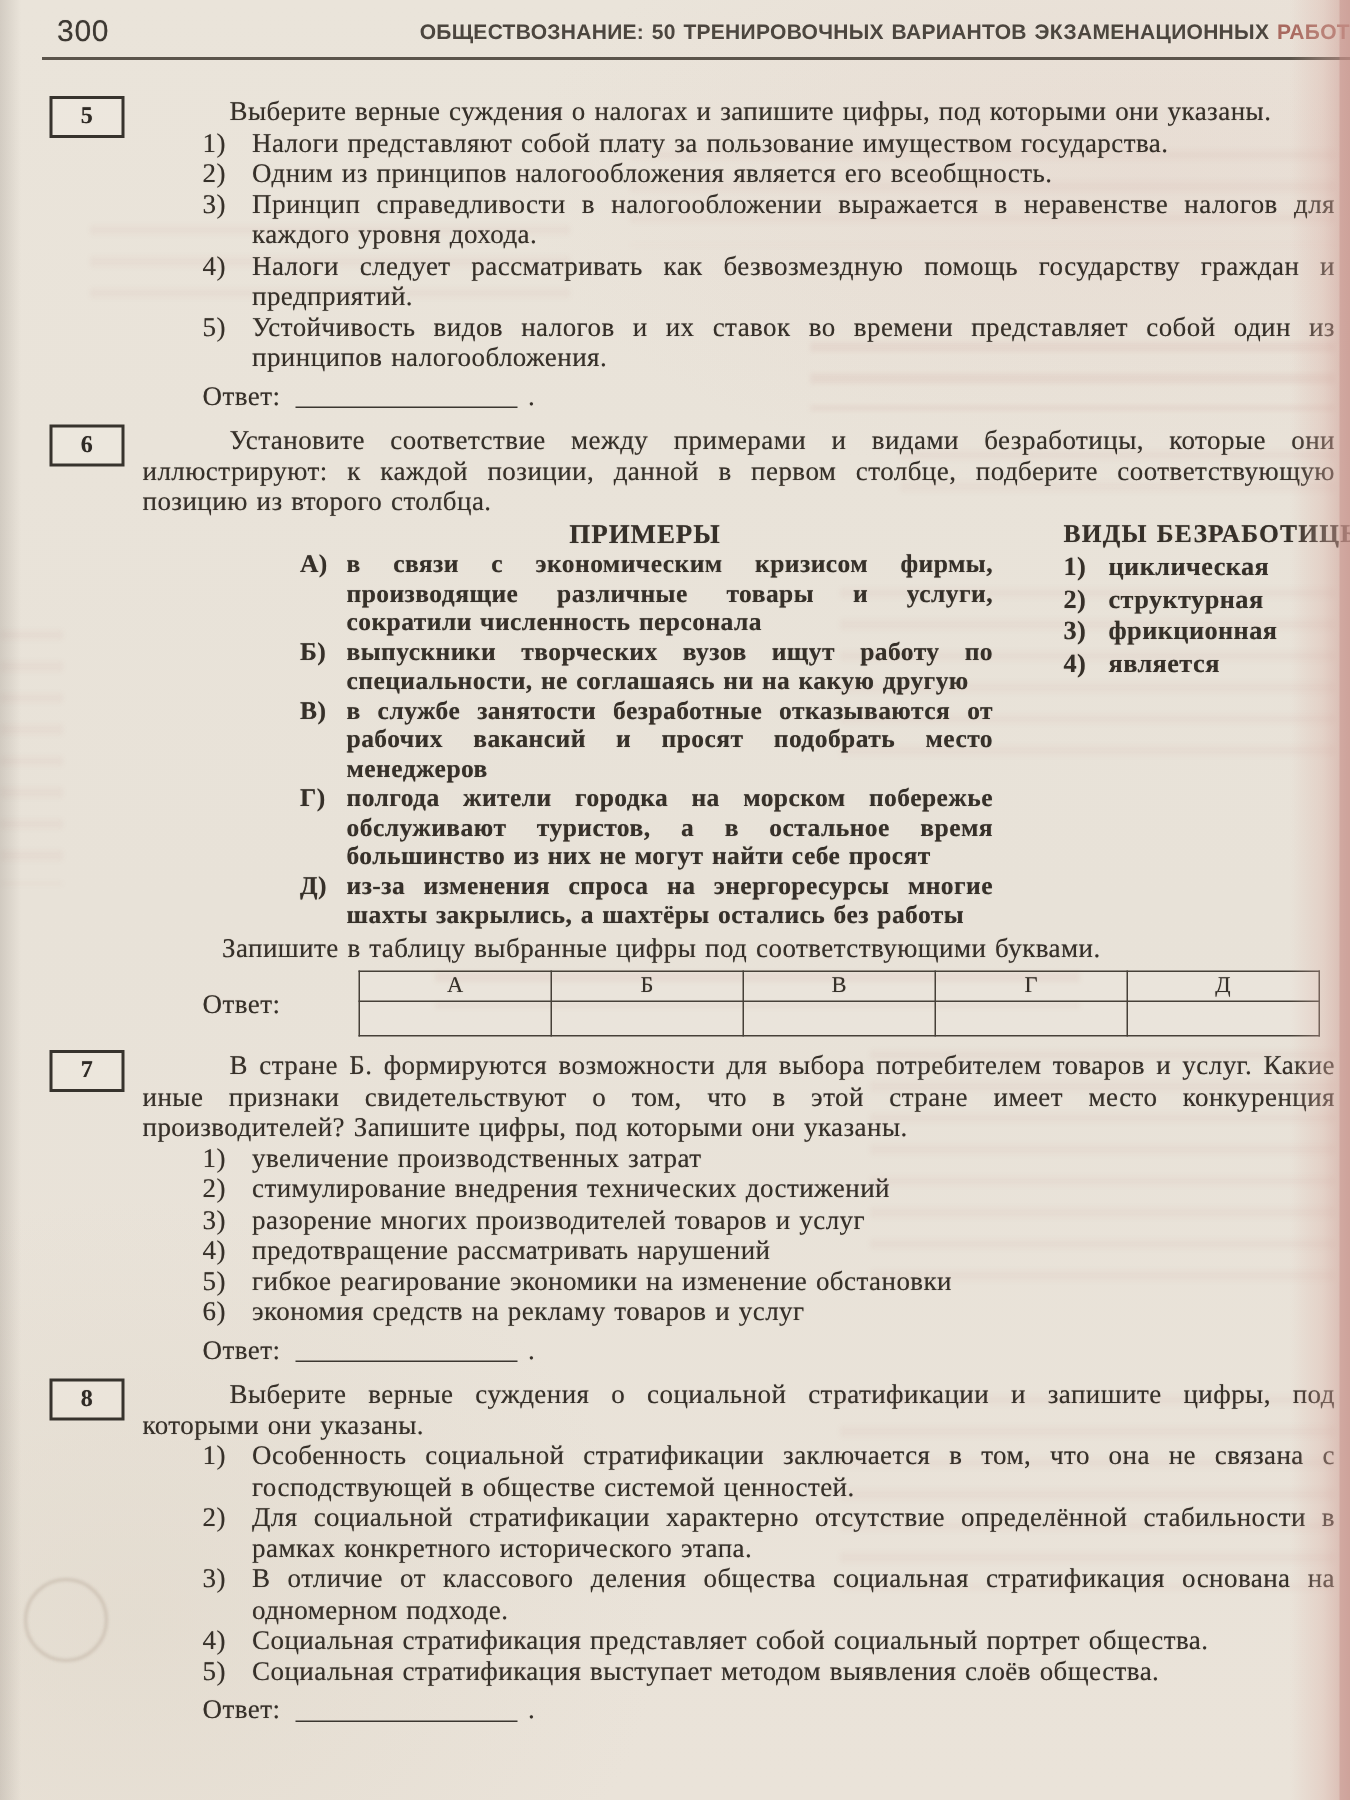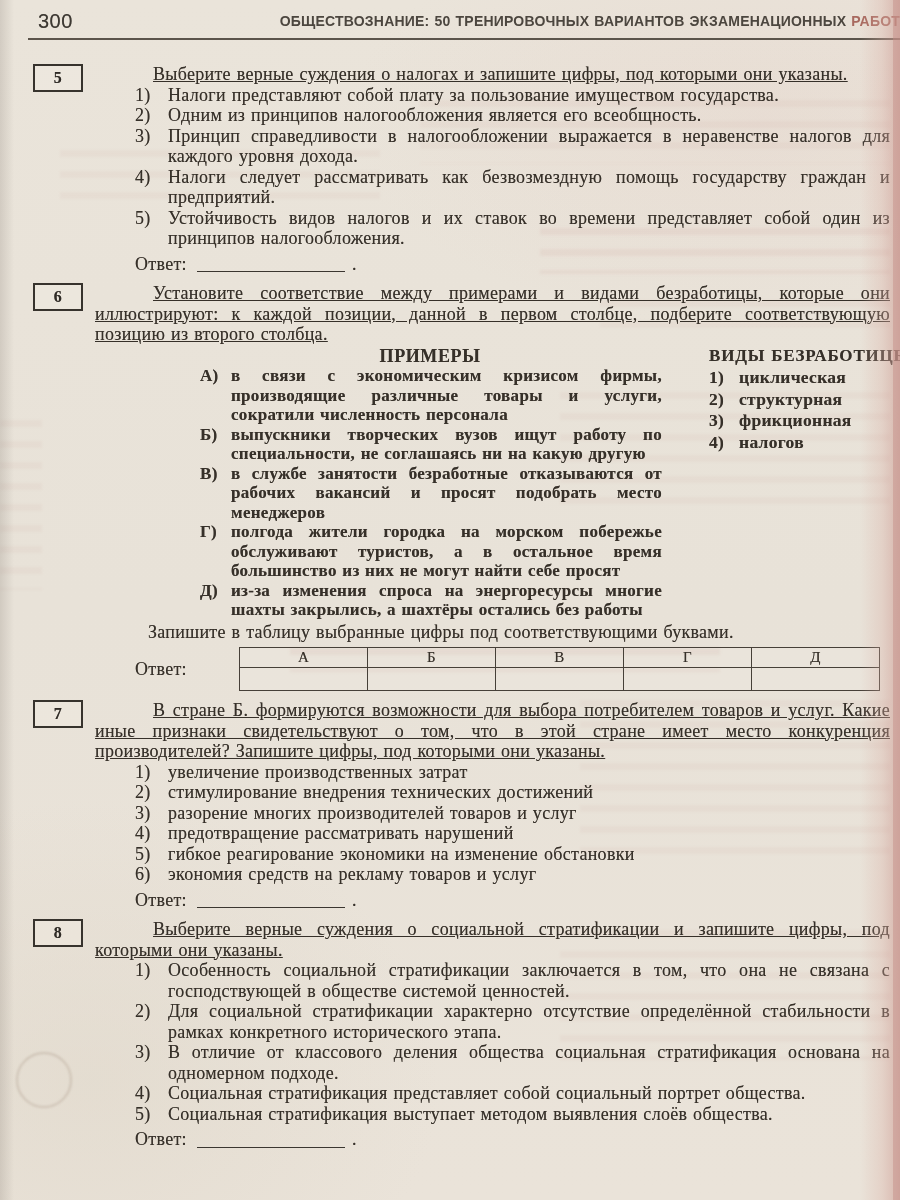--- a/index.html
+++ b/index.html
@@ -23,21 +23,21 @@
   .ptitle{font-family:"Liberation Sans", sans-serif;font-size:14px;font-weight:bold;color:#4c463f;
           letter-spacing:0.2px;white-space:nowrap;padding-bottom:2px;}
   .ptitle .tail{color:#a8695f;}
 
   
   .content{position:relative;z-index:1;margin-left:95px;width:795px;font-size:18px;line-height:20.5px;}
   .q{position:relative;}
   .qbox{position:absolute;left:-62px;top:0;width:46px;height:24px;border:2px solid #37332d;
         background:rgba(243,238,230,0.35);display:flex;align-items:center;justify-content:center;
         font-size:16px;font-weight:bold;color:#2f2b26;}
-  .intro{text-align:justify;text-indent:58px;text-decoration:underline;}
+  .intro{text-align:justify;text-indent:58px;}
   .opts{margin-left:40px;}
   .opt{display:flex;}
   .opt .n{flex:none;width:33px;}
   .opt .t{flex:1;text-align:justify;}
   .ans{margin:5px 0 0 40px;display:flex;align-items:flex-end;}
   .ansline{display:inline-block;width:148px;height:13px;border-bottom:1.7px solid #3b3630;margin:0 7px 2px 10px;}
 
   .m5{margin-top:24px;}
   .gapQ{margin-top:9px;}
 
@@ -169,21 +169,21 @@
           <div class="ty">
               <span class="n">2)</span>
               <span>структурная</span>
             </div>
           <div class="ty">
               <span class="n">3)</span>
               <span>фрикционная</span>
             </div>
           <div class="ty">
               <span class="n">4)</span>
-              <span>налогов</span>
+              <span>является</span>
             </div>
         </div>
       </div>
     </div>
     <div class="instr">Запишите в таблицу выбранные цифры под соответствующими буквами.</div>
     <div class="tblrow">
       <span class="tbl-label">Ответ:</span>
       <table class="anstbl">
         <tbody>
             <tr class="h">

